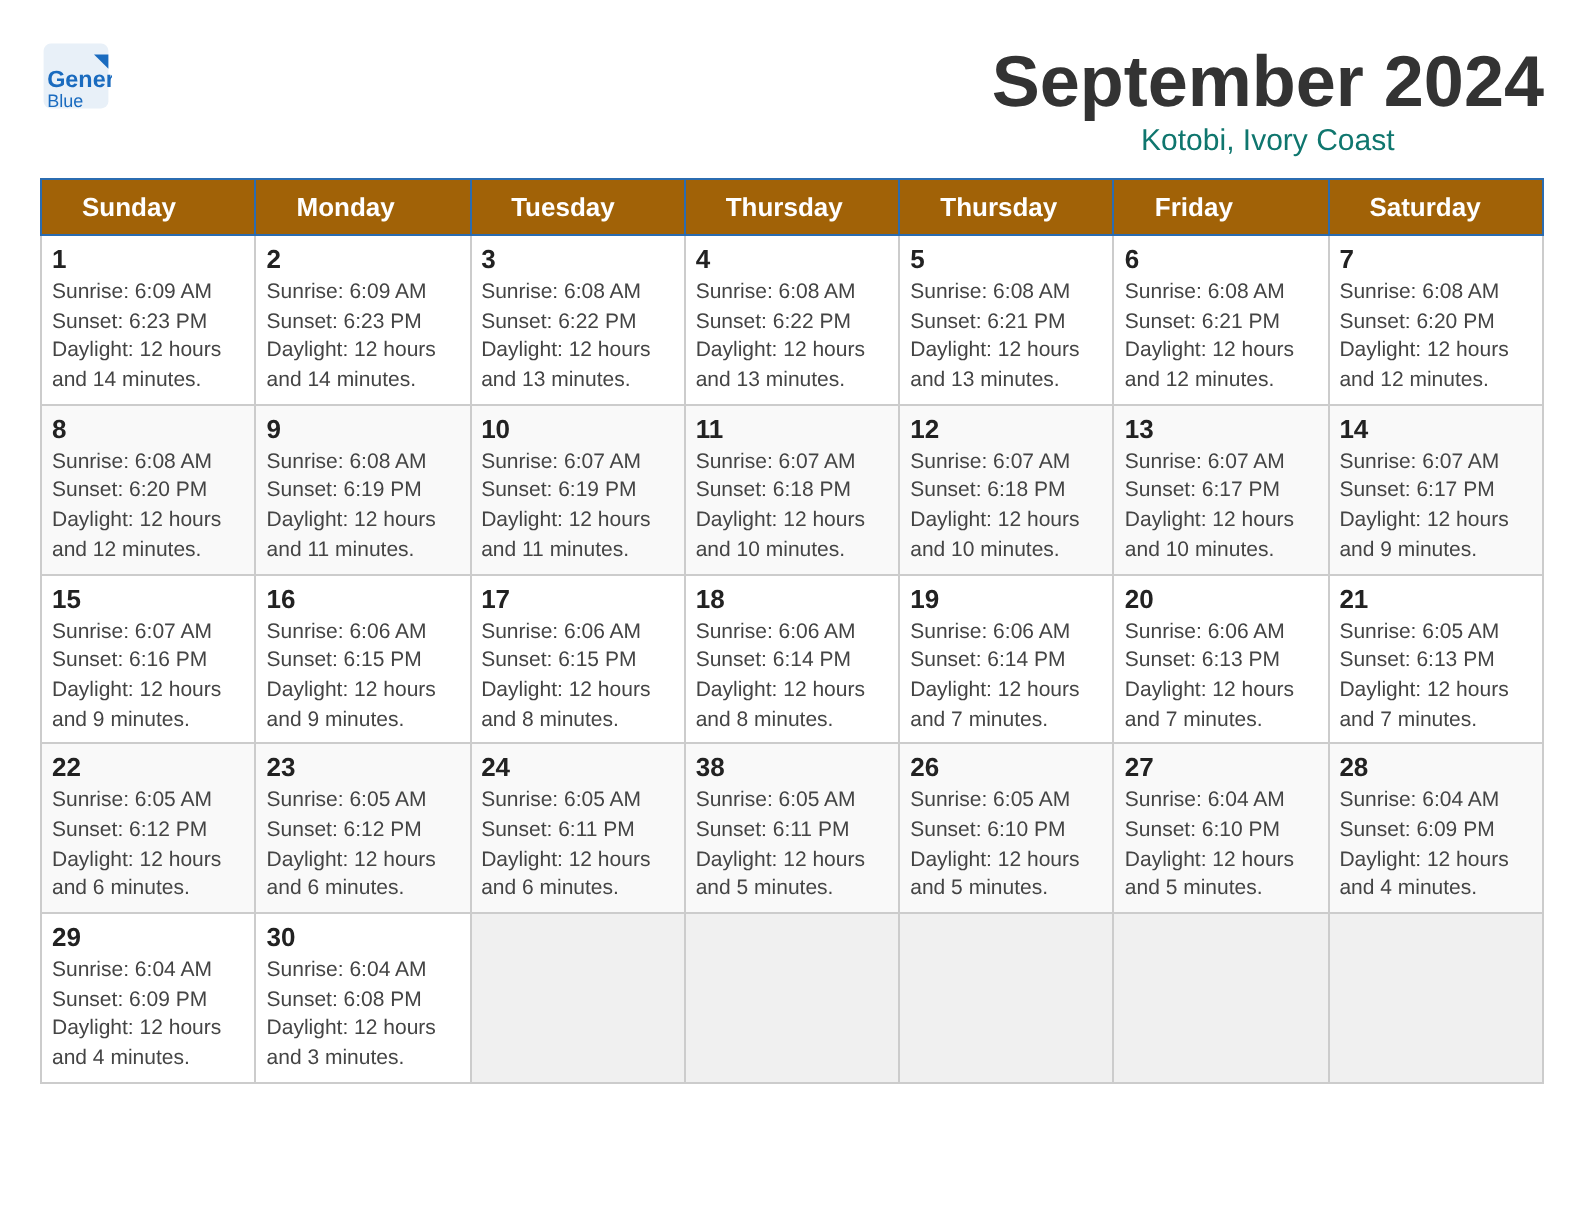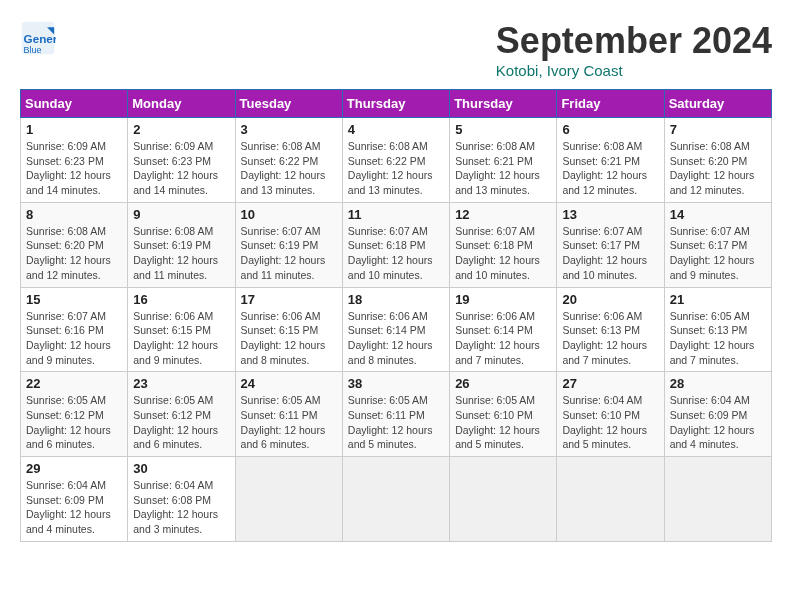--- a/index.html
+++ b/index.html
@@ -19,40 +19,40 @@
     .logo {
       display: flex;
       align-items: center;
     }
     .logo-icon {
       width: 36px;
       height: 36px;
       margin-right: 4px;
     }
     .title-block {
-      text-align: left;
+      text-align: center;
     }
     .month-title {
       font-size: 36px;
       font-weight: bold;
       color: #333;
     }
     .location {
       font-size: 15px;
       color: #0f766e;
     }
     .calendar {
       width: 100%;
       border-collapse: collapse;
       font-size: 11px;
     }
     .calendar th {
-      background: #a21caf;
+      background: #a16207;
       color: #fff;
-      padding: 6px 4px;
+      padding: 6px 20px;
       text-align: left;
       font-size: 13px;
       font-weight: bold;
       border: 1px solid #2b6cb0;
     }
     .calendar td {
       border: 1px solid #ccc;
       vertical-align: top;
       padding: 4px 5px;
       width: calc(100% / 7);

